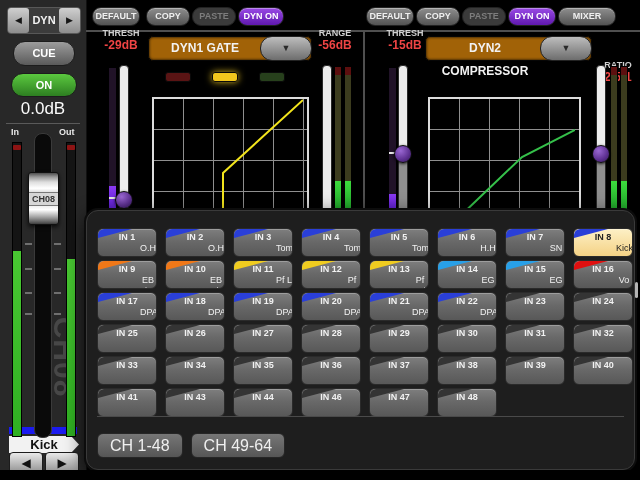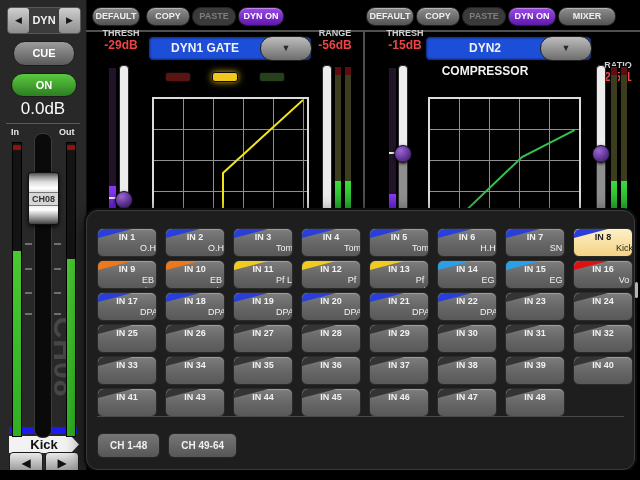--- a/index.html
+++ b/index.html
@@ -41,21 +41,21 @@
   .tb-btn.disabled{background:#3a3a3a;color:#7d7d7d;box-shadow:none;}
   .tb-btn.purple{background:linear-gradient(#9a4ae6,#5f18ae);color:#fff;}
 
   #main-hline{position:absolute;left:86px;top:30px;width:554px;height:2px;background:#4f4f4f;}
   #main-vline{position:absolute;left:363px;top:32px;width:2px;height:178px;background:#4f4f4f;}
 
   
   .param-block{position:absolute;top:28px;text-align:center;}
   .param-label{color:#cfcfcf;font-size:9px;font-weight:bold;}
   .param-value{color:#ef4444;font-size:12px;font-weight:bold;}
-  .proc-select{position:absolute;top:36px;height:23px;background:#1d4ed8;border:1px solid #060606;border-radius:5px;box-shadow:inset 0 0 3px #000;}
+  .proc-select{position:absolute;top:36px;height:23px;background:#a16207;border:1px solid #060606;border-radius:5px;box-shadow:inset 0 0 3px #000;}
   .proc-label{display:inline-block;height:23px;line-height:23px;text-align:center;color:#f2f2f2;font-size:12px;font-weight:bold;}
   .dd-btn{position:absolute;top:36px;width:50px;height:23px;border-radius:12px;background:linear-gradient(#bdbdbd,#6d6d6d);
     border:1px solid #222;text-align:center;color:#2a2a2a;font-size:9px;line-height:23px;}
   .gr-meter{position:absolute;top:67px;width:7px;height:143px;background:#211328;border:1px solid #000;}
   .gr-bright{position:absolute;left:0;bottom:0;width:100%;background:linear-gradient(#8a39f2,#5c1fd0);}
   .gr-tick{position:absolute;left:0;width:100%;height:2px;background:#e8e8e8;}
   .v-slider{position:absolute;top:65px;width:8px;height:145px;background:#ededed;border:1px solid #2a2a2a;border-radius:4px;}
   .v-slider .lower{position:absolute;left:0;bottom:0;width:100%;background:#8f8f8f;border-radius:0 0 4px 4px;}
   .knob{position:absolute;width:16px;height:16px;border-radius:50%;border:1px solid #0c0c0c;
     background:radial-gradient(circle at 35% 30%,#9a67d2,#5c2f90 60%,#301a52);box-shadow:0 1px 3px rgba(0,0,0,.8);z-index:3;}
@@ -76,21 +76,21 @@
   #channel-grid{position:absolute;left:10px;top:17px;display:grid;grid-template-columns:repeat(8,58px);column-gap:10px;row-gap:3px;}
   .ch-btn{position:relative;width:58px;height:27px;border-radius:6px;background:linear-gradient(180deg,#7e7e7e 0%,#696969 45%,#585858 100%);
     border:1px solid #2a2a2a;box-shadow:inset 0 1px 0 rgba(255,255,255,.25);overflow:hidden;text-align:center;color:#f2f2f2;}
   .ch-btn.selected{background:linear-gradient(180deg,#fdf0c6,#f4d285);color:#222;}
   .wedge{position:absolute;left:0;top:0;width:34px;height:9px;background:#343434;clip-path:polygon(0 0,100% 0,0 100%);border-top-left-radius:6px;}
   .ch-id{position:relative;font-size:9px;font-weight:bold;line-height:12px;padding-top:2px;}
   .ch-name{position:relative;font-size:9px;line-height:11px;padding-left:42px;}
   #overlay-sep{position:absolute;left:10px;top:205px;width:527px;height:1px;background:#4a4a4a;}
   #tab-row{position:absolute;left:10px;top:222px;display:flex;gap:8px;}
   .tab{height:23px;line-height:23px;padding:0 12px;border-radius:6px;background:linear-gradient(#767676,#565656);
-    border:1px solid #262626;color:#efefef;font-size:10px;font-weight:bold;text-align:center;}
+    border:1px solid #262626;color:#efefef;font-size:16px;font-weight:normal;text-align:center;}
   .tab.active{background:linear-gradient(#fbe7b4,#f2cc7c);color:#333;}
   #overlay-scrollbar{position:absolute;left:635px;top:282px;width:3px;height:16px;background:#b5b5b5;border-radius:2px;z-index:6;}
   #bottom-strip{position:absolute;left:0;top:470px;width:640px;height:10px;background:#000;z-index:7;}
 </style>
 </head>
 <body>
 
 <div id="screen">
 
   <div id="sidebar">
@@ -446,25 +446,20 @@
           <div class="ch-id">IN 43</div>
           <div class="ch-name"></div>
         </div>
         <div class="ch-btn">
           <div class="wedge"></div>
           <div class="ch-id">IN 44</div>
           <div class="ch-name"></div>
         </div>
         <div class="ch-btn">
           <div class="wedge"></div>
-          <div class="ch-id">IN 45</div>
-          <div class="ch-name"></div>
-        </div>
-        <div class="ch-btn">
-          <div class="wedge"></div>
           <div class="ch-id">IN 46</div>
           <div class="ch-name"></div>
         </div>
         <div class="ch-btn">
           <div class="wedge"></div>
           <div class="ch-id">IN 47</div>
           <div class="ch-name"></div>
         </div>
         <div class="ch-btn">
           <div class="wedge"></div>

